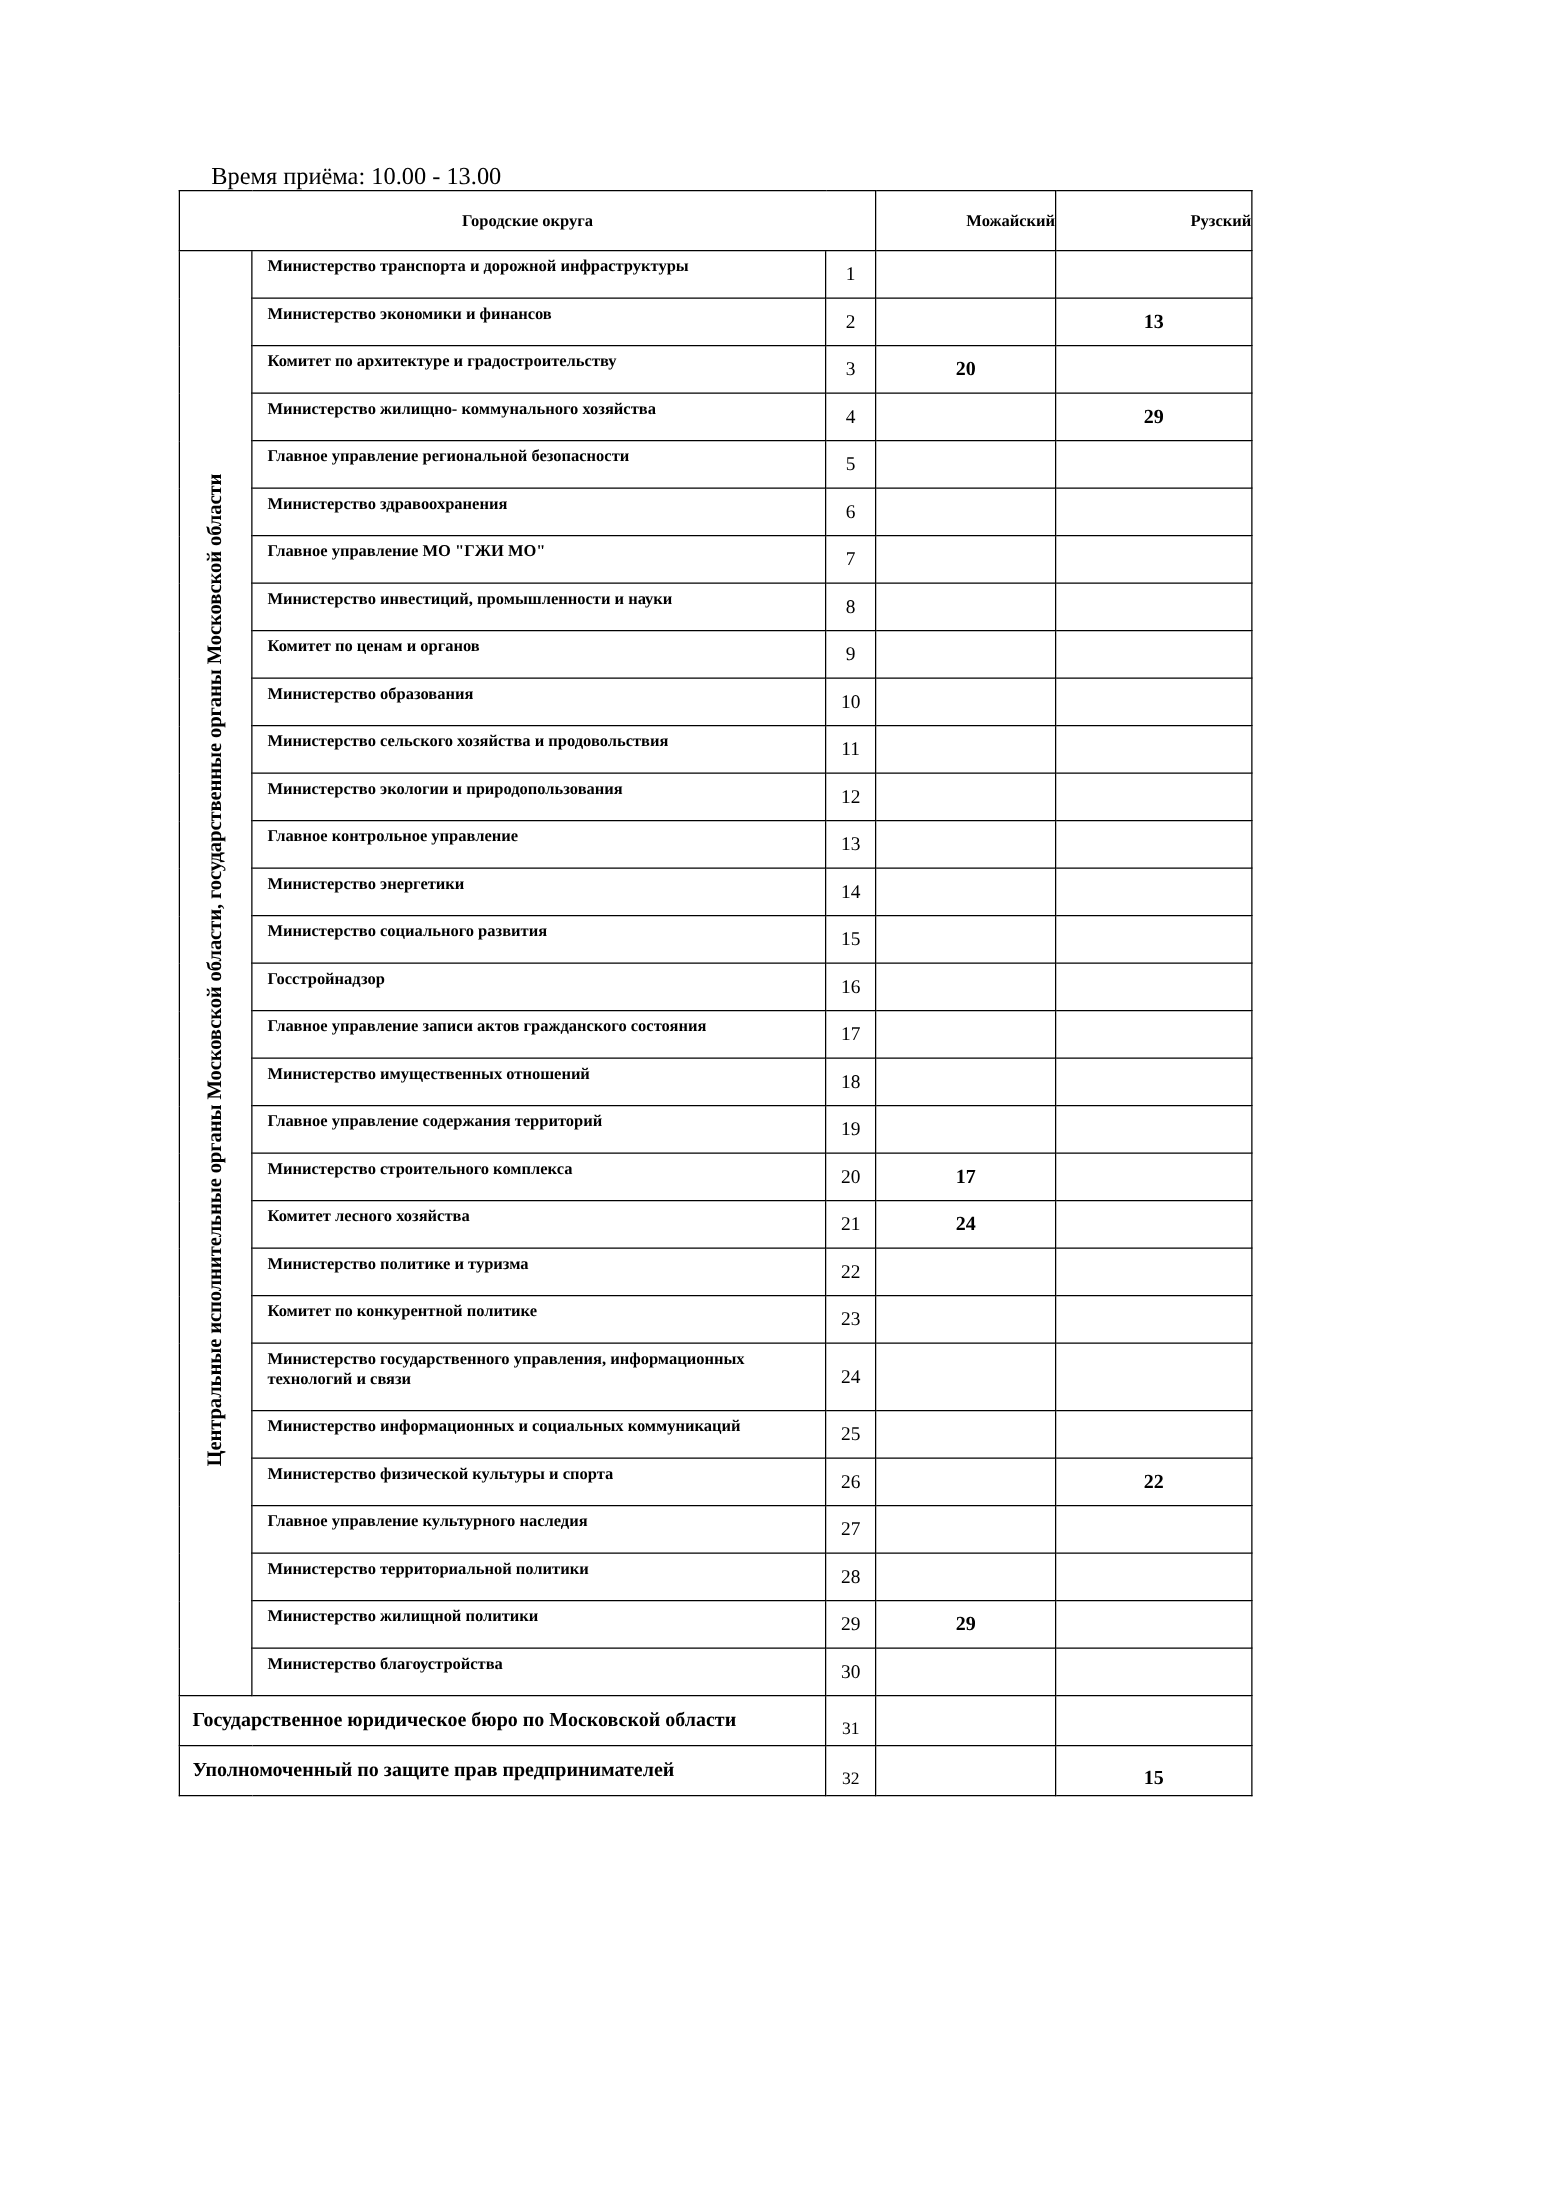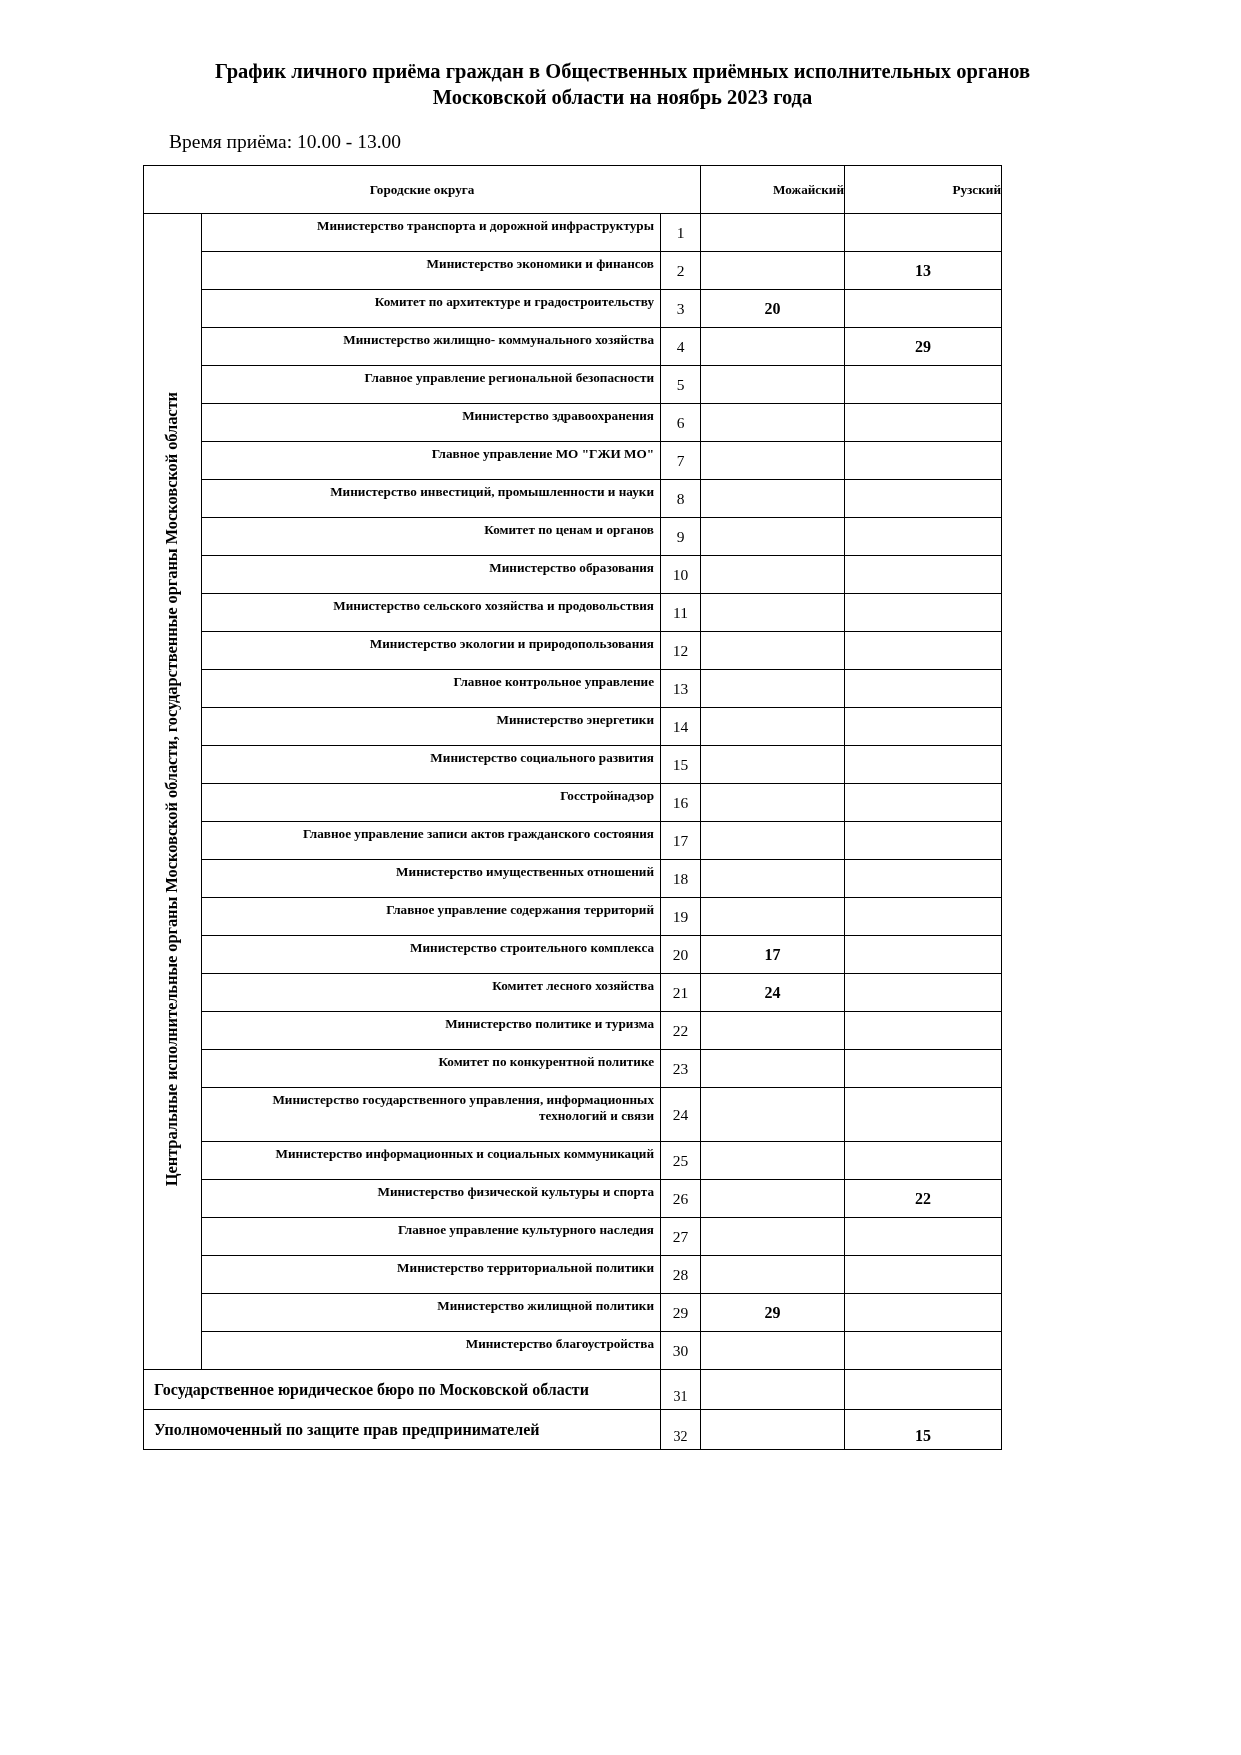--- a/index.html
+++ b/index.html
@@ -43,21 +43,21 @@
     top: 130px;
     font-size: 19.5px;
     line-height: 24px;
     white-space: nowrap;
   }
 
   
   .schedule-table {
     position: absolute;
     left: 143px;
-    top: 165px;
+    top: 152px;
     width: 858px;
     border-collapse: collapse;
     table-layout: fixed;
   }
   .schedule-table td, .schedule-table th {
     border: 1px solid #000000;
     padding: 0;
     vertical-align: middle;
     font-size: 13.2px;
     font-weight: bold;
@@ -101,21 +101,21 @@
     font-size: 16.5px;
     font-weight: bold;
     line-height: 1;
     white-space: nowrap;
     display: inline-block;
     letter-spacing: -0.1px;
   }
 
   
   td.org-cell {
-    text-align: right;
+    text-align: left;
     padding: 4px 6px 17px 12px;
     font-size: 13.2px;
     font-weight: bold;
     line-height: 16px;
     height: 38px;
   }
   td.org-cell.two-line { line-height: 16px; margin-top: 28px; }
 
   td.num-cell {
     text-align: center;
@@ -151,24 +151,20 @@
     font-weight: bold;
     vertical-align: bottom;
     padding-bottom: 4px;
   }
 </style>
 </head>
 <body>
 
 <div class="page">
 
-  <div class="doc-title">
-    <span class="line">График личного приёма граждан в Общественных приёмных исполнительных органов</span>
-    <span class="line">Московской области на ноябрь 2023 года</span>
-  </div>
 
   <div class="reception-time">Время приёма: 10.00 - 13.00</div>
 
   <table class="schedule-table">
     <colgroup>
       <col class="c-band">
         <col class="c-org">
         <col class="c-num">
         <col class="c-moz">
         <col class="c-ruz">

